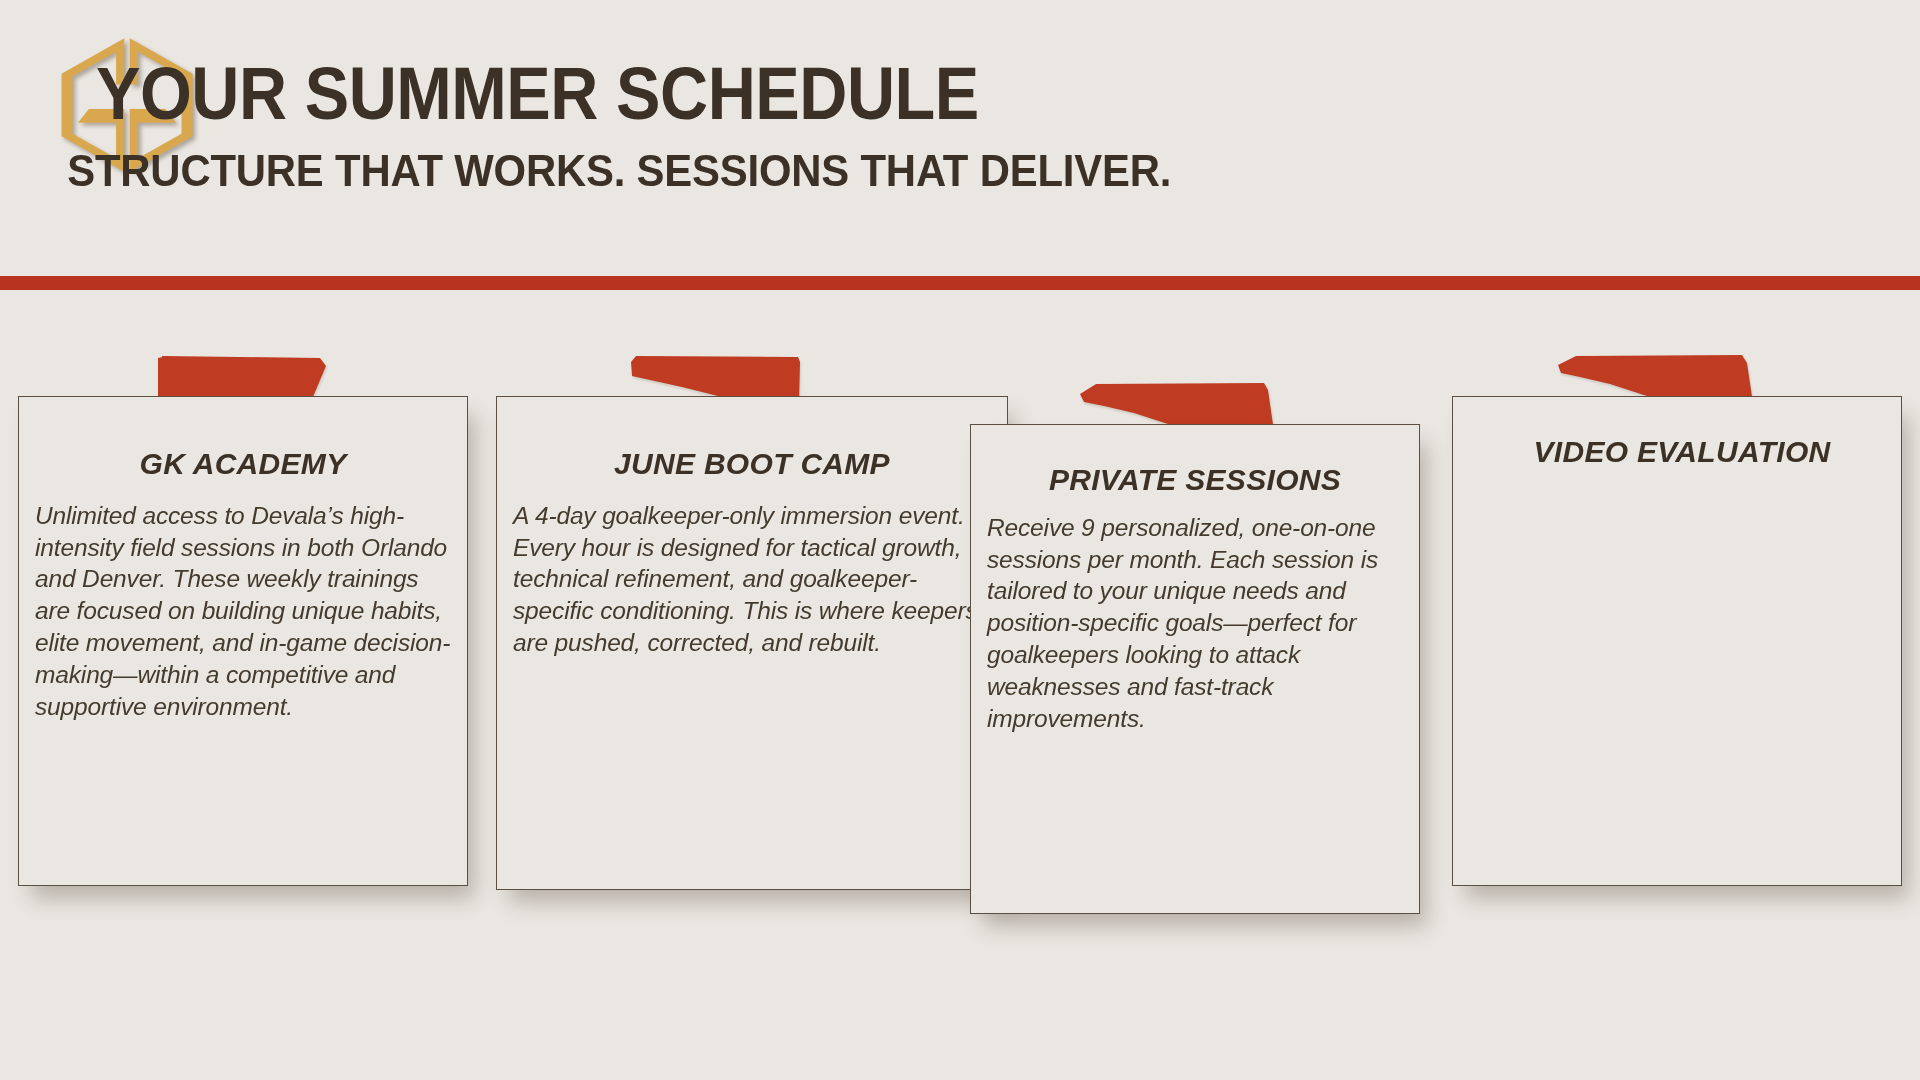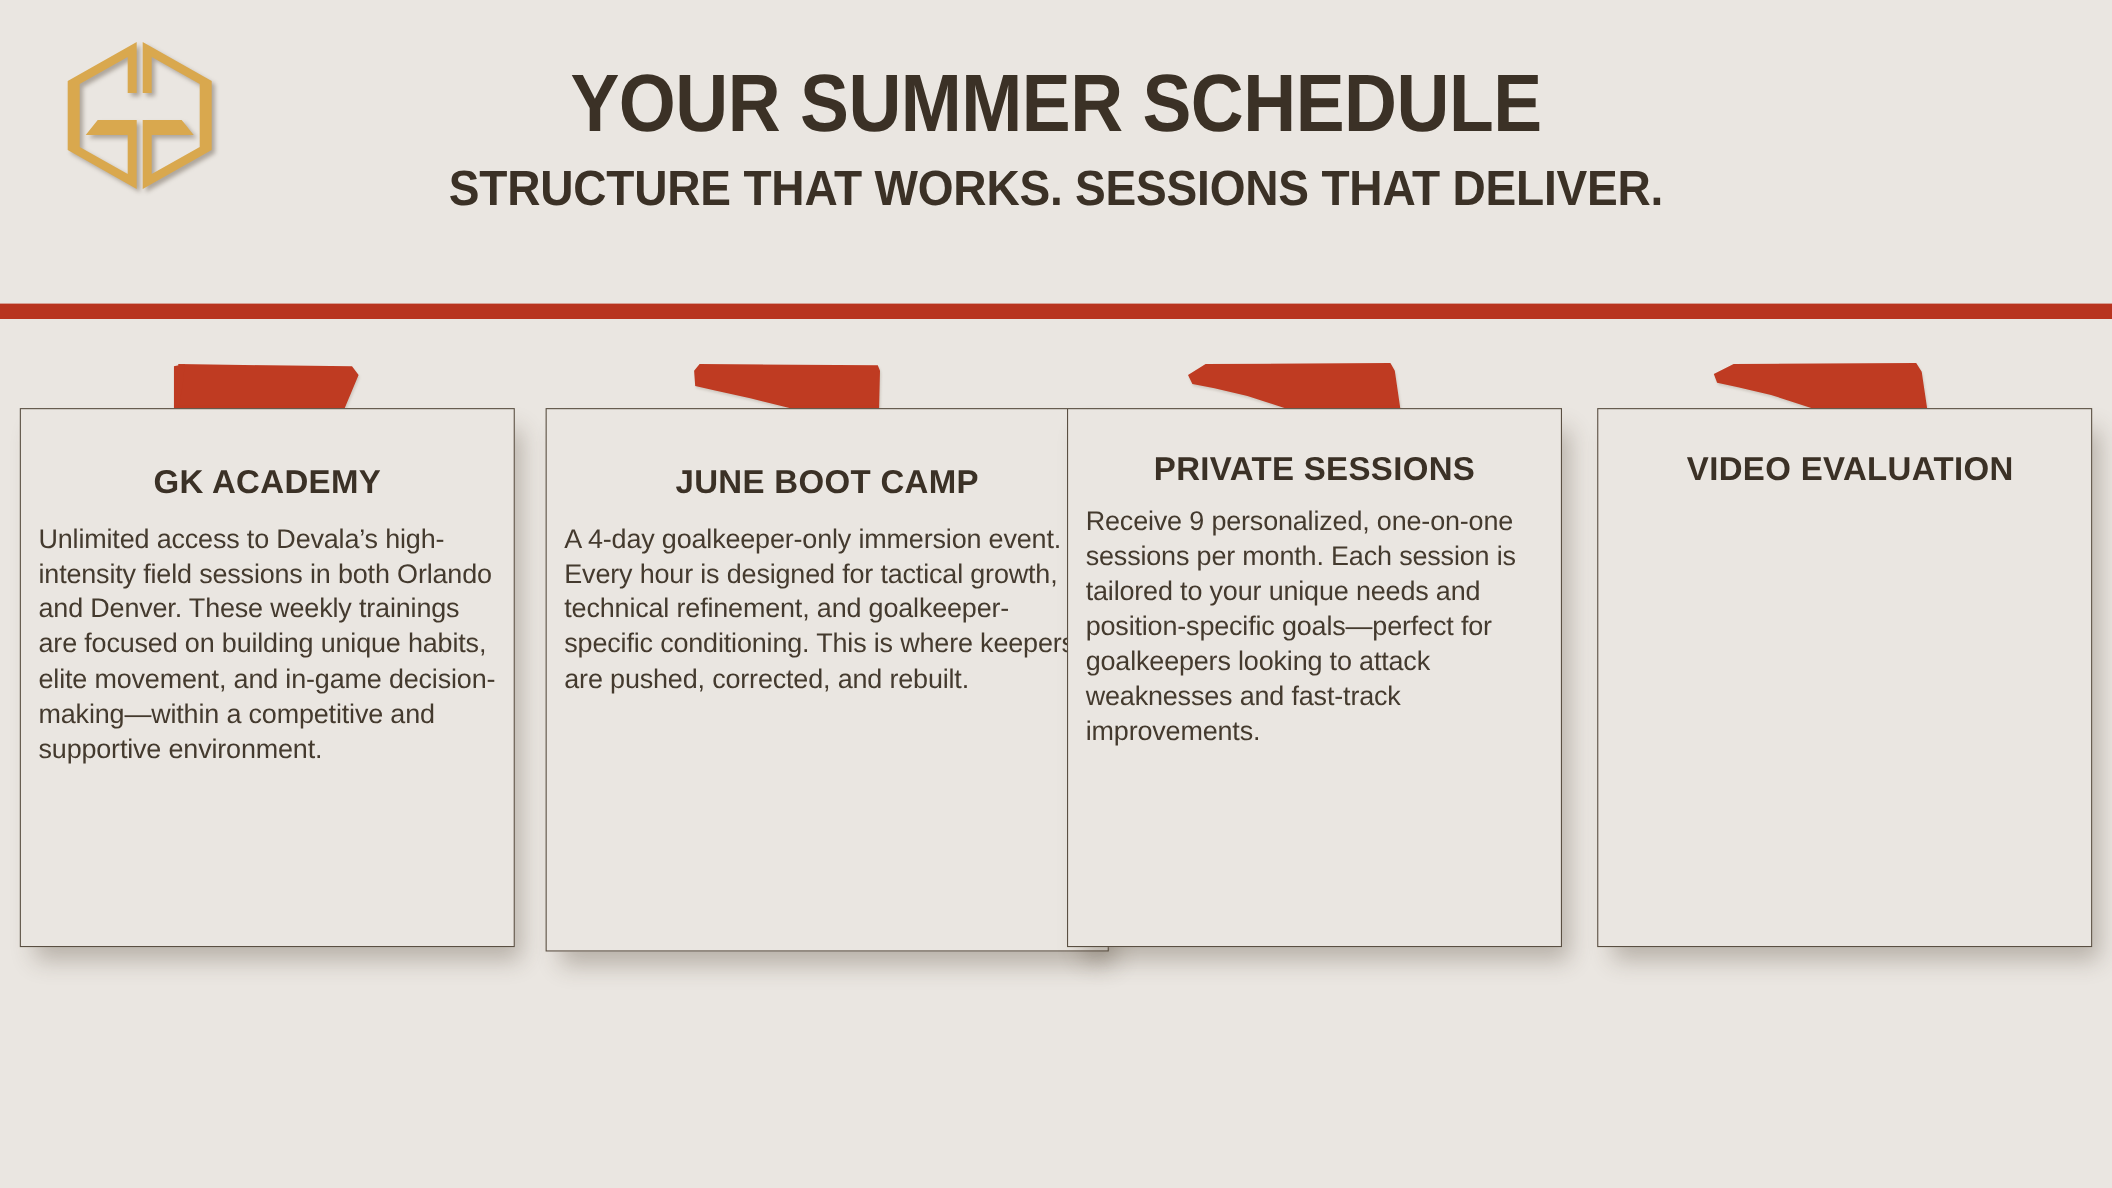--- a/index.html
+++ b/index.html
@@ -17,21 +17,20 @@
 
   .logo {
     position:absolute; left:52px; top:30px;
     width:150px; height:150px;
   }
   .logo svg { display:block; width:150px; height:150px;
     filter: drop-shadow(3px 3px 2px rgba(60,45,30,.35)); }
 
   .titles {
     position:absolute; left:0; top:56px; width:1920px;
-    text-align:center;
   }
   .main-title {
     font-family:"Liberation Sans", sans-serif;
     font-weight:bold;
     font-size:74px;
     letter-spacing:-0.5px;
     line-height:1.04;
     color:#3B3126;
     transform:scaleX(0.90);
     transform-origin:center;
@@ -54,24 +53,24 @@
     position:absolute; left:0; top:276px;
     width:1920px; height:14px;
     background:#B8341F;
   }
 
   
   .cards {
     position:absolute; left:0; top:310px;
     width:1920px; height:640px;
   }
-  .card-wrap { position:absolute; top:61px; }
+  .card-wrap { position:absolute; top:86px;font-style:italic; }
   .card-wrap.c0 { left:18px;   width:450px; }
   .card-wrap.c1 { left:496px;  width:512px; }
-  .card-wrap.c2 { left:970px;  width:450px; }
+  .card-wrap.c2 { left:970px;  width:450px;margin-top:28px; }
   .card-wrap.c3 { left:1452px; width:450px; }
 
   .card {
     position:relative;
     border:1.4px solid #5A4F42;
     background:#EAE6E1;
     box-shadow: 10px 16px 20px -4px rgba(70,55,40,.30);
     padding:18px 16px 22px 16px;
   }
   .card.c0 { min-height:490px; }

